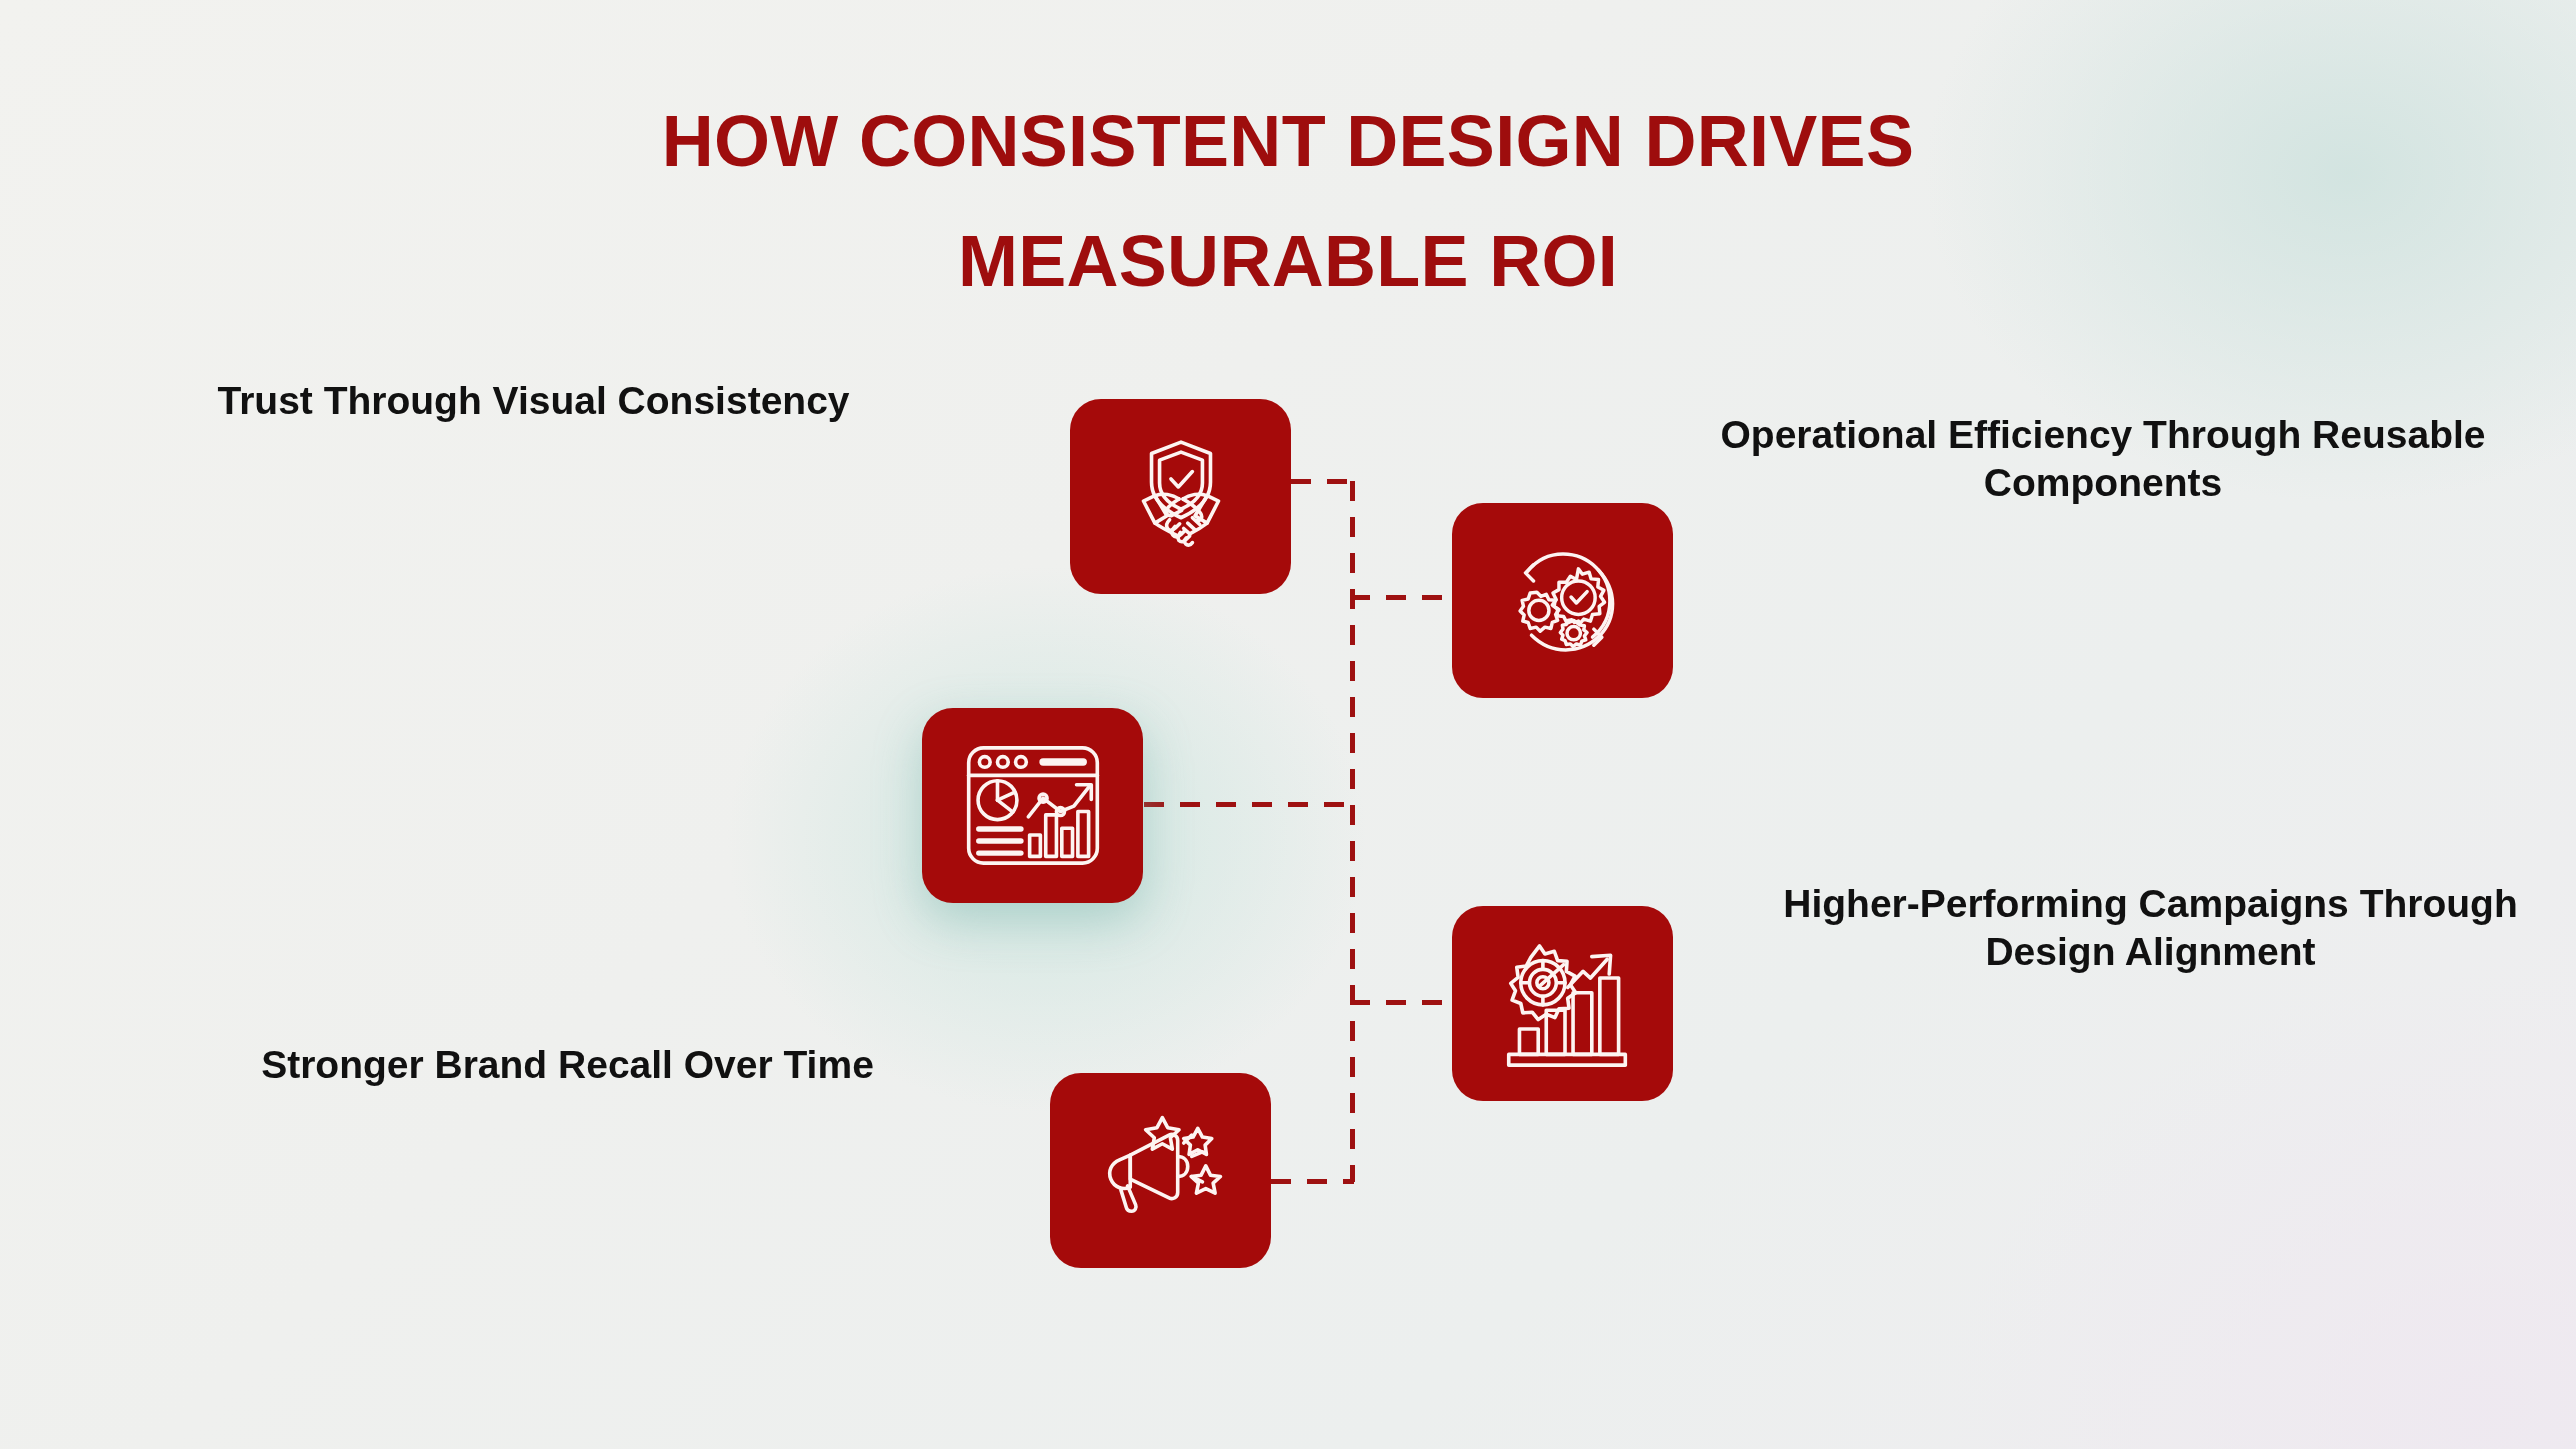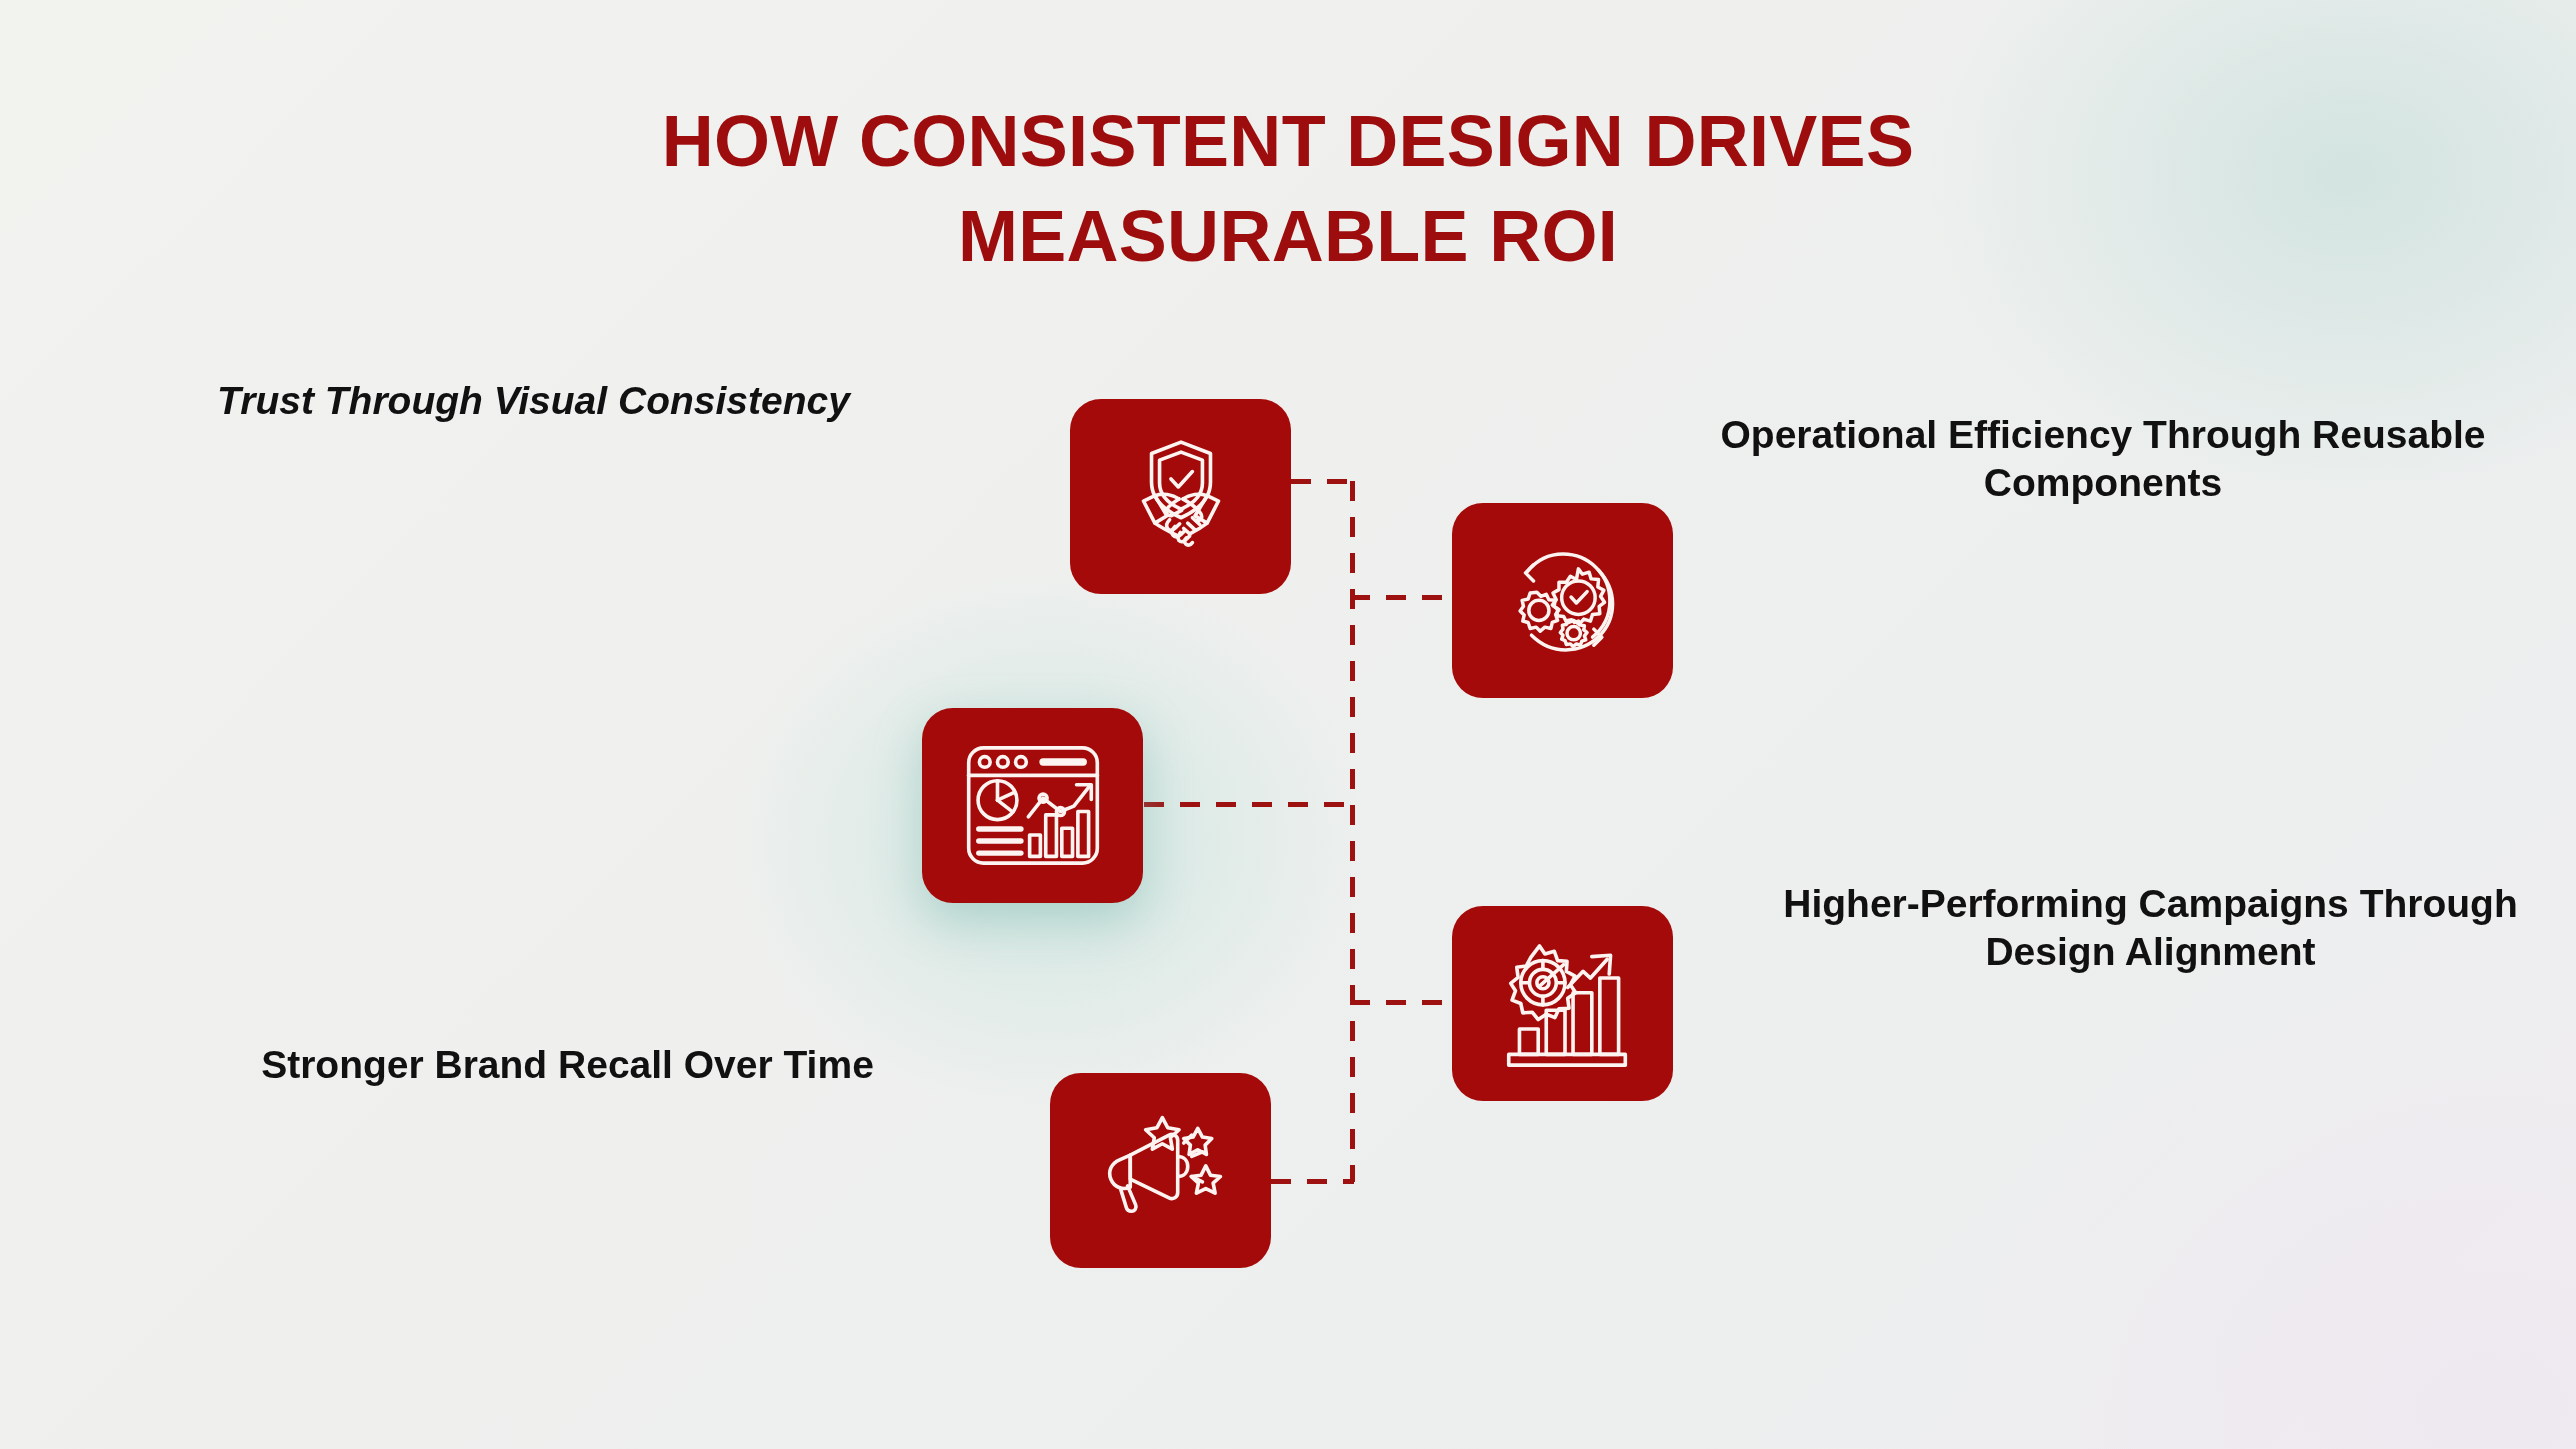--- a/index.html
+++ b/index.html
@@ -34,21 +34,21 @@
     top: 94px;
     width: 2576px;
     text-align: center;
     color: #9e0d0d;
     font-weight: 800;
     font-size: 72px;
     line-height: 1.32;
     letter-spacing: 0.3px;
     text-transform: uppercase;
   }
-  .title .l2 { display: block; }
+  .title .l2 { display: block; margin-top: 25px; }
 
   
   .card {
     position: absolute;
     background: #a50a0a;
     border-radius: 31px;
     display: flex;
     align-items: center;
     justify-content: center;
     box-sizing: border-box;
@@ -90,21 +90,21 @@
   .label {
     position: absolute;
     color: #111111;
     font-weight: 700;
     font-size: 39px;
     line-height: 1.22;
   }
   .label-left  { text-align: center; }
   .label-right { text-align: center; }
 
-  .lbl-trust     { left: 161px;  top: 377px;  width: 745px; font-style: italic; }
+  .lbl-trust     { left: 161px;  top: 377px;  width: 745px; }
   .lbl-ux        { left: 127px;  top: 686px; width: 745px; }
   .lbl-brand     { left: 195px;  top: 1041px; width: 745px; text-align: center; }
   .lbl-eff       { left: 1657px; top: 411px;  width: 892px; }
   .lbl-camp      { left: 1731px; top: 880px; width: 839px; }
 </style>
 </head>
 <body>
 
 <div id="stage">
 

